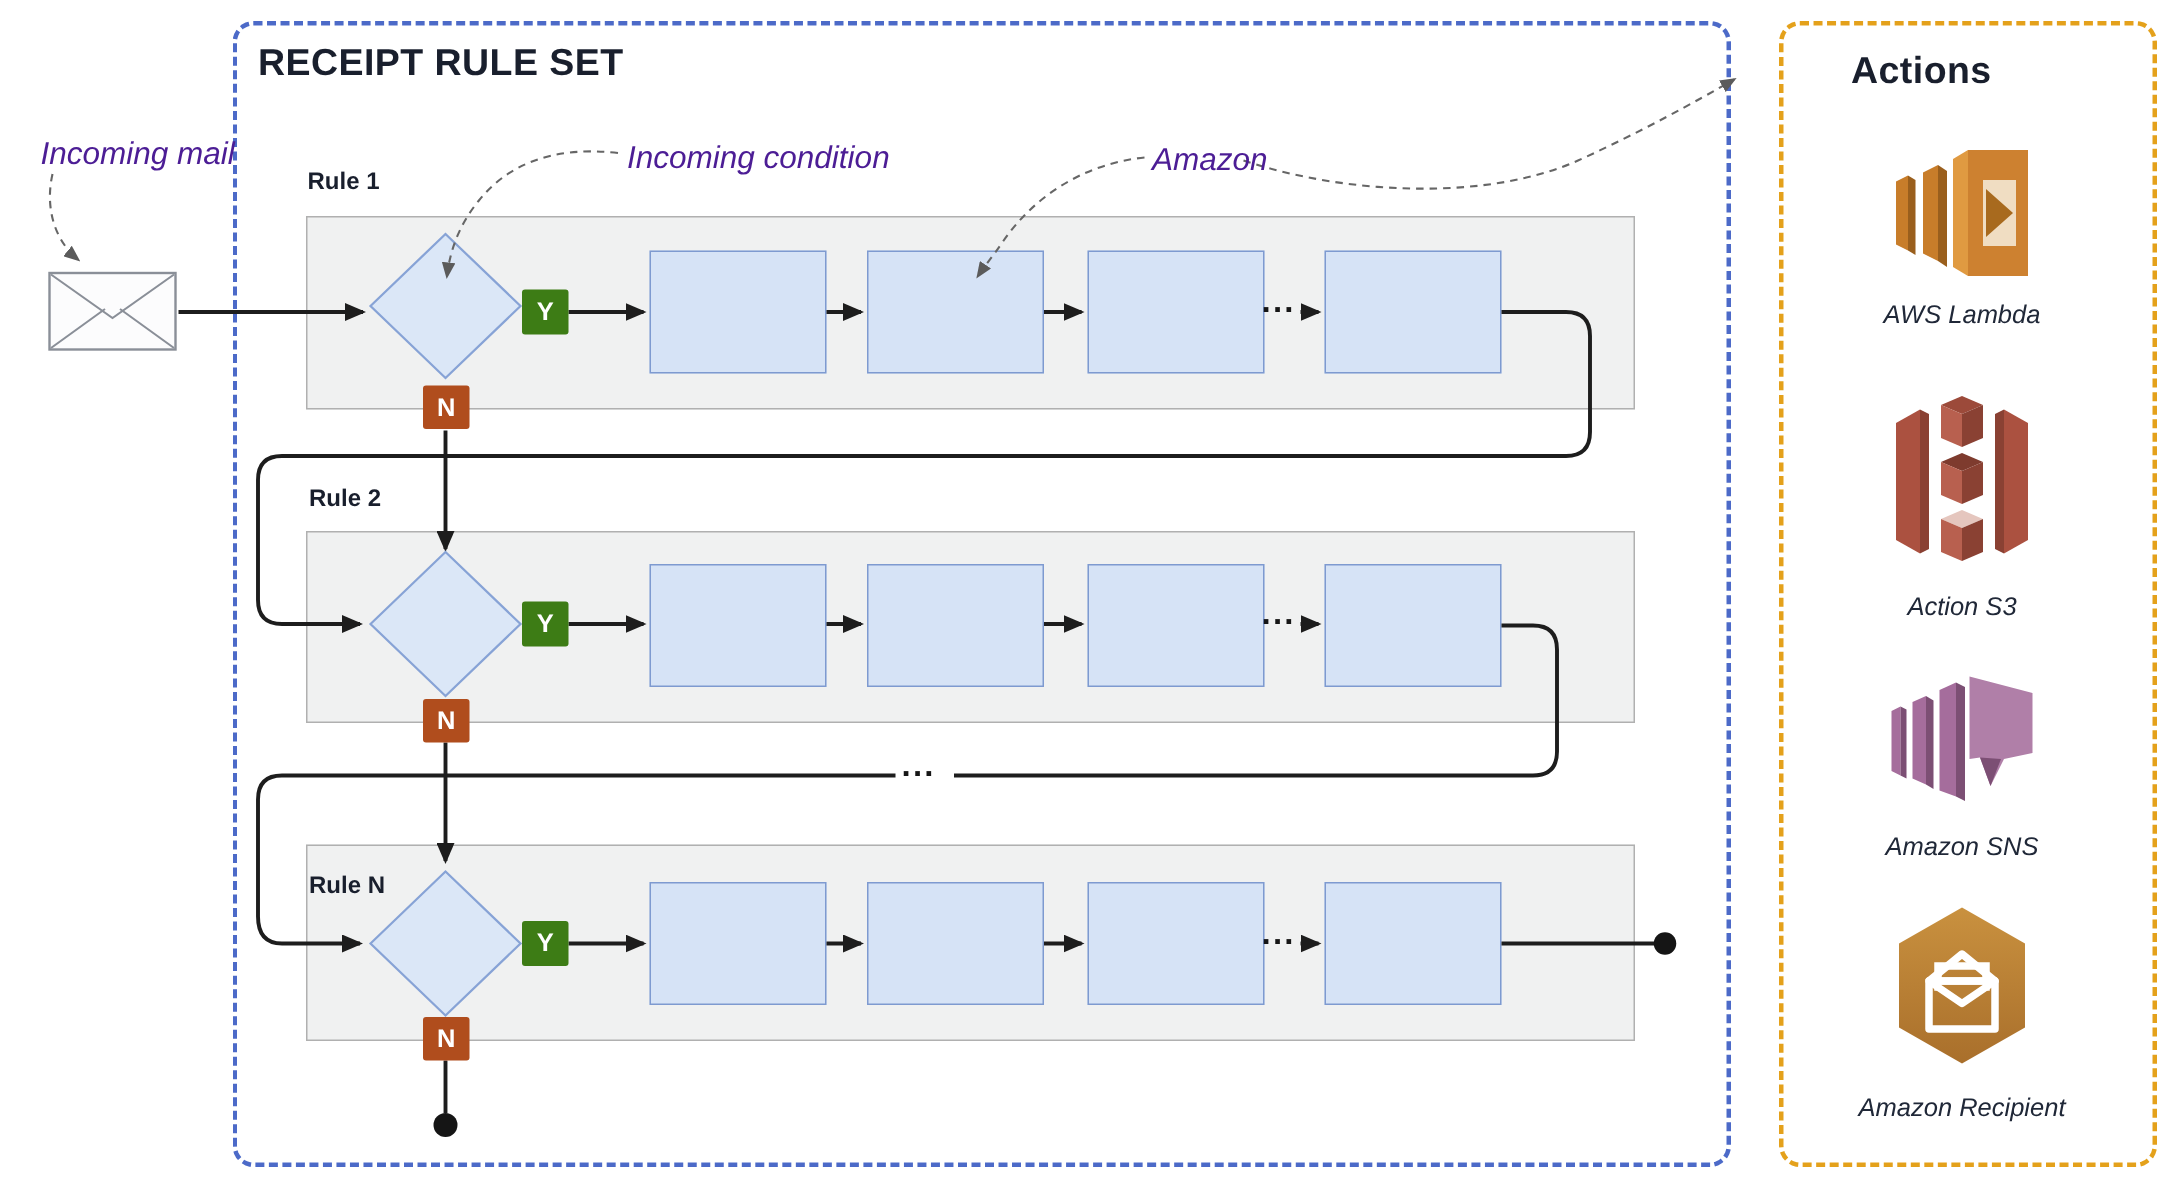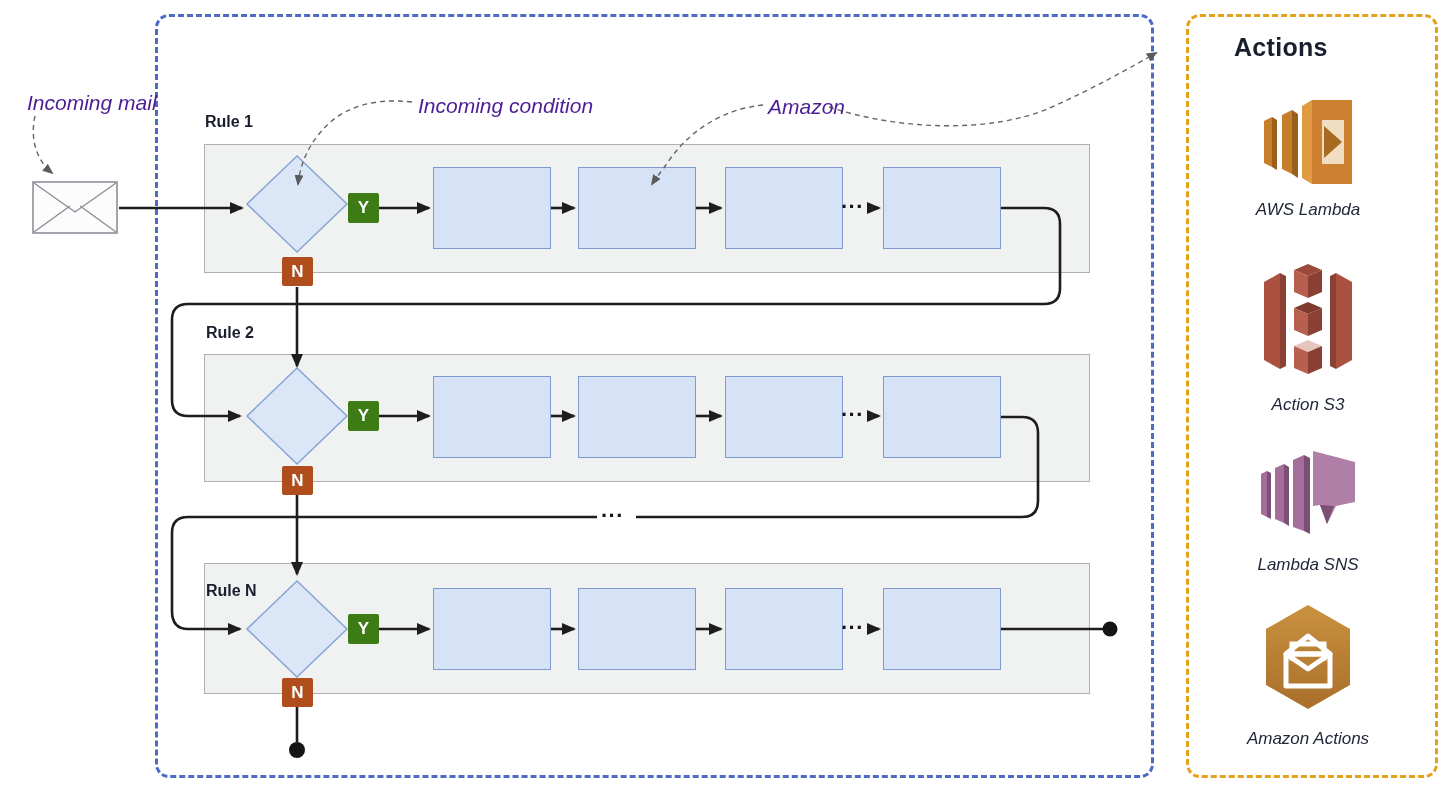--- a/index.html
+++ b/index.html
@@ -108,20 +108,21 @@
   <div class="badge yes layer2" style="left:348px;top:401px;">Y</div>
   <div class="badge no  layer2" style="left:282px;top:466px;">N</div>
   <div class="badge yes layer2" style="left:348px;top:614px;">Y</div>
   <div class="badge no  layer2" style="left:282px;top:678px;">N</div>
 
   <div class="dots layer2" style="left:841px;top:190px;">...</div>
   <div class="dots layer2" style="left:841px;top:398px;">...</div>
   <div class="dots layer2" style="left:841px;top:611px;">...</div>
   <div class="dots layer2" style="left:601px;top:499px;">...</div>
 
+  <div class="panel-title layer2" style="left:172px;top:28px;">RECEIPT RULE SET</div>
   <div class="panel-title layer2" style="left:1234px;top:33px;">Actions</div>
 
   <div class="rule-label layer2" style="left:205px;top:113px;">Rule 1</div>
   <div class="rule-label layer2" style="left:206px;top:324px;">Rule 2</div>
   <div class="rule-label layer2" style="left:206px;top:534px;margin-top:48px;">Rule N</div>
 
   <div class="annot layer2" style="left:27px;top:91px;">Incoming mail</div>
   <div class="annot layer2" style="left:418px;top:94px;">Incoming condition</div>
   <div class="annot layer2" style="left:768px;top:95px;">Amazon</div>
 
@@ -183,16 +184,16 @@
       <polygon points="48,3 90,27 90,83 48,107 6,83 6,27" fill="url(#wm)"></polygon>
       <polyline points="26,52 48,34 70,52" fill="none" stroke="#ffffff" stroke-width="5" stroke-linejoin="round"></polyline>
       <rect x="32" y="42" width="32" height="14" fill="none" stroke="#ffffff" stroke-width="5"></rect>
       <polygon points="26,52 48,67 70,52" fill="#b98036" stroke="#ffffff" stroke-width="5" stroke-linejoin="round"></polygon>
       <rect x="26" y="52" width="44" height="32" fill="none" stroke="#ffffff" stroke-width="5" stroke-linejoin="round"></rect>
     </svg>
   </div>
 
   <div class="svc-label layer2" style="left:1208px;top:200px;">AWS Lambda</div>
   <div class="svc-label layer2" style="left:1208px;top:395px;">Action S3</div>
-  <div class="svc-label layer2" style="left:1208px;top:555px;">Lambda SNS</div>
-  <div class="svc-label layer2" style="left:1208px;top:729px;">Amazon Actions</div>
+  <div class="svc-label layer2" style="left:1208px;top:555px;">Amazon SNS</div>
+  <div class="svc-label layer2" style="left:1208px;top:729px;">Amazon Recipient</div>
 
 </div>
 
 </body></html>

